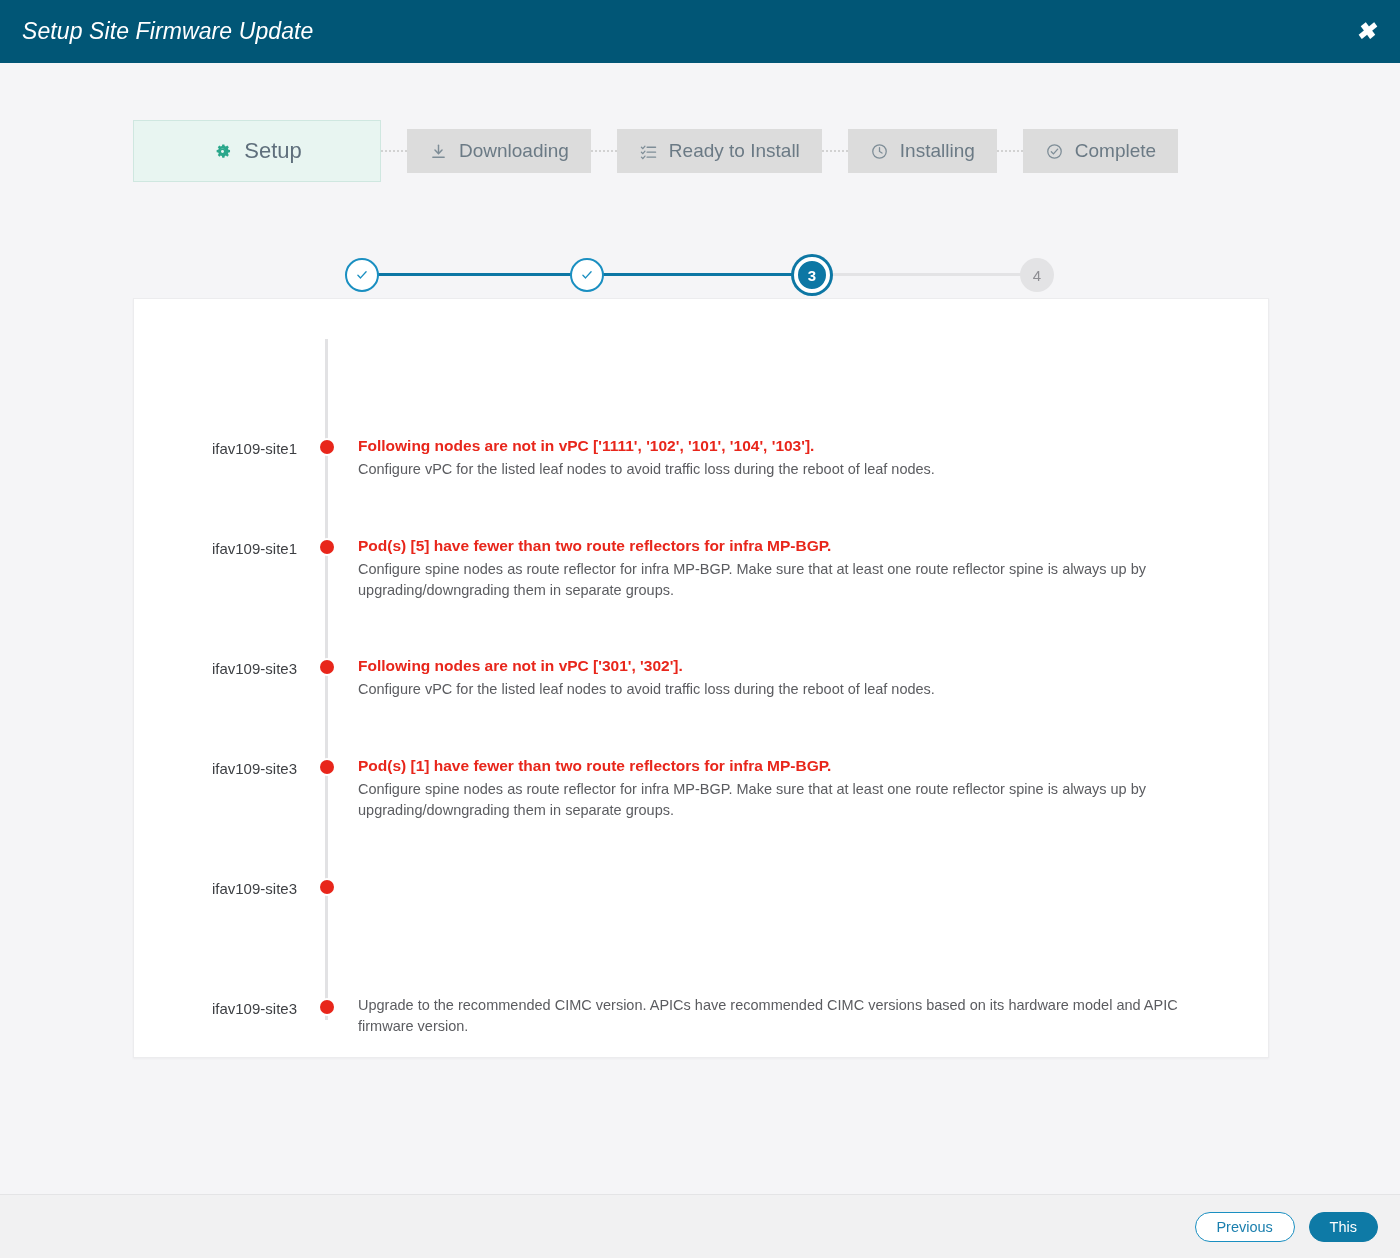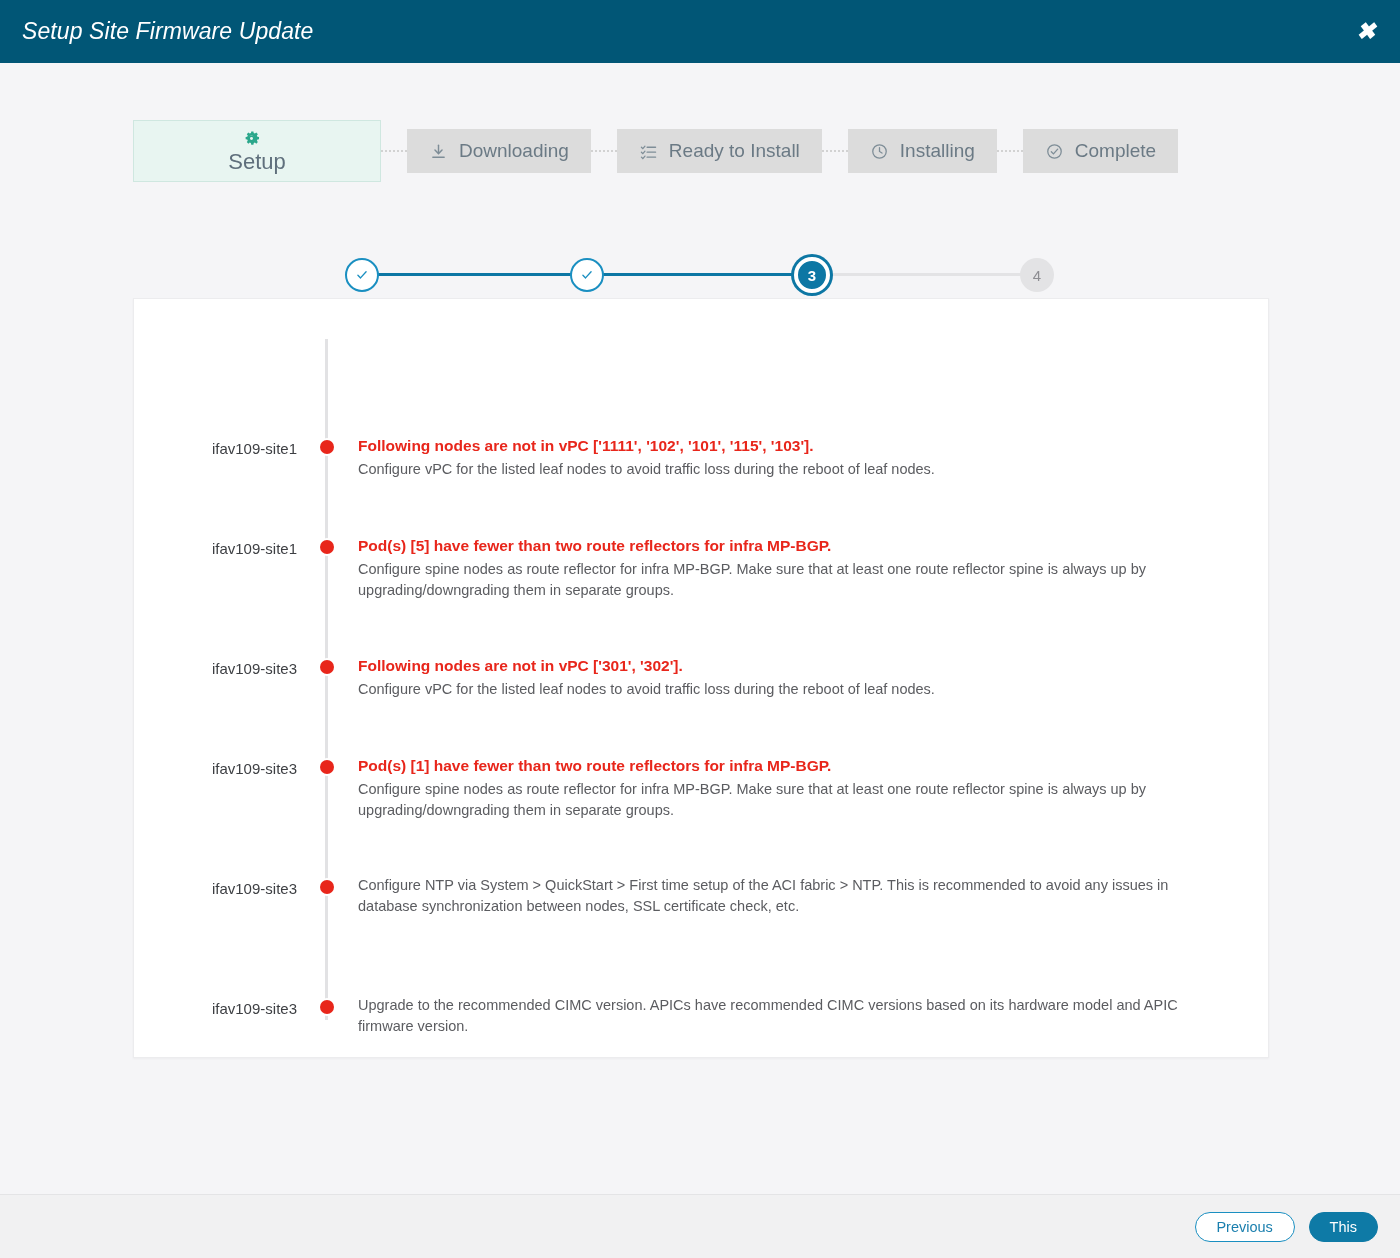--- a/index.html
+++ b/index.html
@@ -67,21 +67,20 @@
     display: inline-flex; align-items: center; justify-content: center;
     width: 19px; height: 19px;
   }
   .phase.active {
     background: #e8f5f1;
     border: 1px solid #cfe7e0;
     height: 62px;
     min-width: 248px;
     font-size: 22px;
     color: #5f6f7c;
-    flex-direction: column;
   }
   .phase.active .ph-icon { width: 21px; height: 21px; }
   .phase-sep {
     width: 26px; height: 1px;
     border-top: 2px dotted #d2d2d2;
     flex: none;
   }
 
   
   .stepper {
@@ -340,21 +339,21 @@
 
   <div class="card">
     <div class="rail"></div>
 
     <div class="issue" style="top:141px;">
       <div class="issue-site">ifav109-site1</div>
       <div class="issue-dot">
           <i></i>
         </div>
       <div class="issue-body">
-        <div class="issue-title">Following nodes are not in vPC ['1111', '102', '101', '115', '103'].</div>
+        <div class="issue-title">Following nodes are not in vPC ['1111', '102', '101', '104', '103'].</div>
         <div class="issue-desc">Configure vPC for the listed leaf nodes to avoid traffic loss during the reboot of leaf nodes.</div>
       </div>
     </div>
 
     <div class="issue" style="top:241px;">
       <div class="issue-site">ifav109-site1</div>
       <div class="issue-dot">
           <i></i>
         </div>
       <div class="issue-body">
@@ -384,21 +383,20 @@
         <div class="issue-desc">Configure spine nodes as route reflector for infra MP-BGP. Make sure that at least one route reflector spine is always up by upgrading/downgrading them in separate groups.</div>
       </div>
     </div>
 
     <div class="issue" style="top:581px;">
       <div class="issue-site">ifav109-site3</div>
       <div class="issue-dot">
           <i></i>
         </div>
       <div class="issue-body">
-        <div class="issue-desc">Configure NTP via System &gt; QuickStart &gt; First time setup of the ACI fabric &gt; NTP. This is recommended to avoid any issues in database synchronization between nodes, SSL certificate check, etc.</div>
       </div>
     </div>
 
     <div class="issue" style="top:701px;">
       <div class="issue-site">ifav109-site3</div>
       <div class="issue-dot">
           <i></i>
         </div>
       <div class="issue-body">
         <div class="issue-desc">Upgrade to the recommended CIMC version. APICs have recommended CIMC versions based on its hardware model and APIC firmware version.</div>

